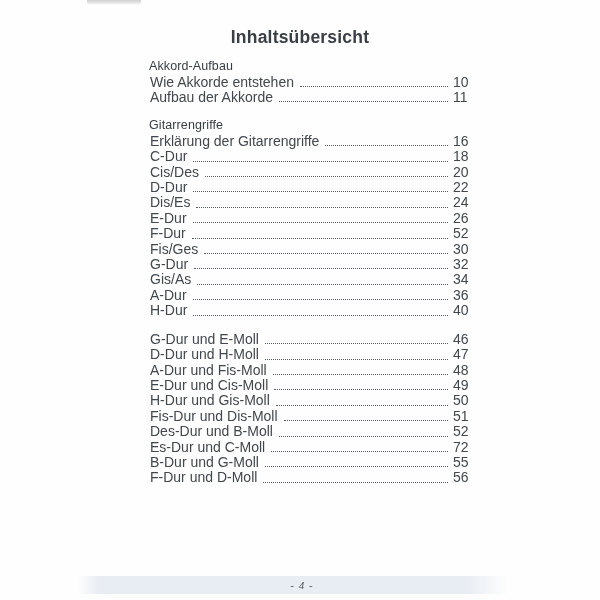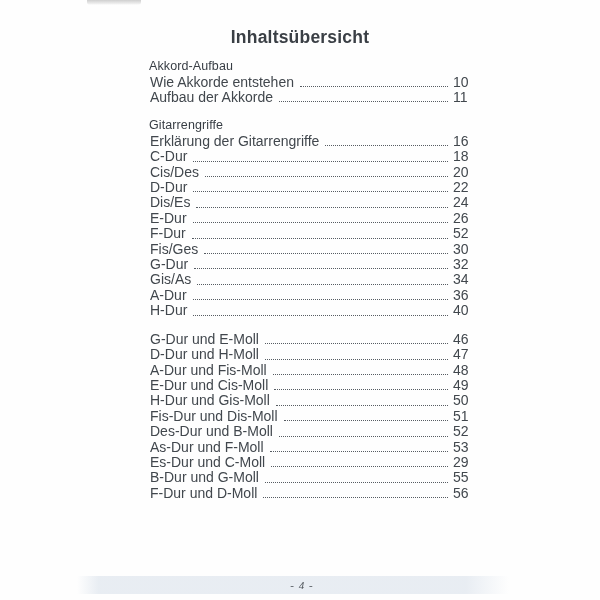--- a/index.html
+++ b/index.html
@@ -211,28 +211,23 @@
           <span class="toc-label">Fis-Dur und Dis-Moll</span>
           <span class="leader"></span>
           <span class="toc-page">51</span>
         </div>
         <div class="toc-row">
           <span class="toc-label">Des-Dur und B-Moll</span>
           <span class="leader"></span>
           <span class="toc-page">52</span>
         </div>
         <div class="toc-row">
-          <span class="toc-label">As-Dur und F-Moll</span>
-          <span class="leader"></span>
-          <span class="toc-page">53</span>
-        </div>
-        <div class="toc-row">
           <span class="toc-label">Es-Dur und C-Moll</span>
           <span class="leader"></span>
-          <span class="toc-page">29</span>
+          <span class="toc-page">72</span>
         </div>
         <div class="toc-row">
           <span class="toc-label">B-Dur und G-Moll</span>
           <span class="leader"></span>
           <span class="toc-page">55</span>
         </div>
         <div class="toc-row">
           <span class="toc-label">F-Dur und D-Moll</span>
           <span class="leader"></span>
           <span class="toc-page">56</span>

